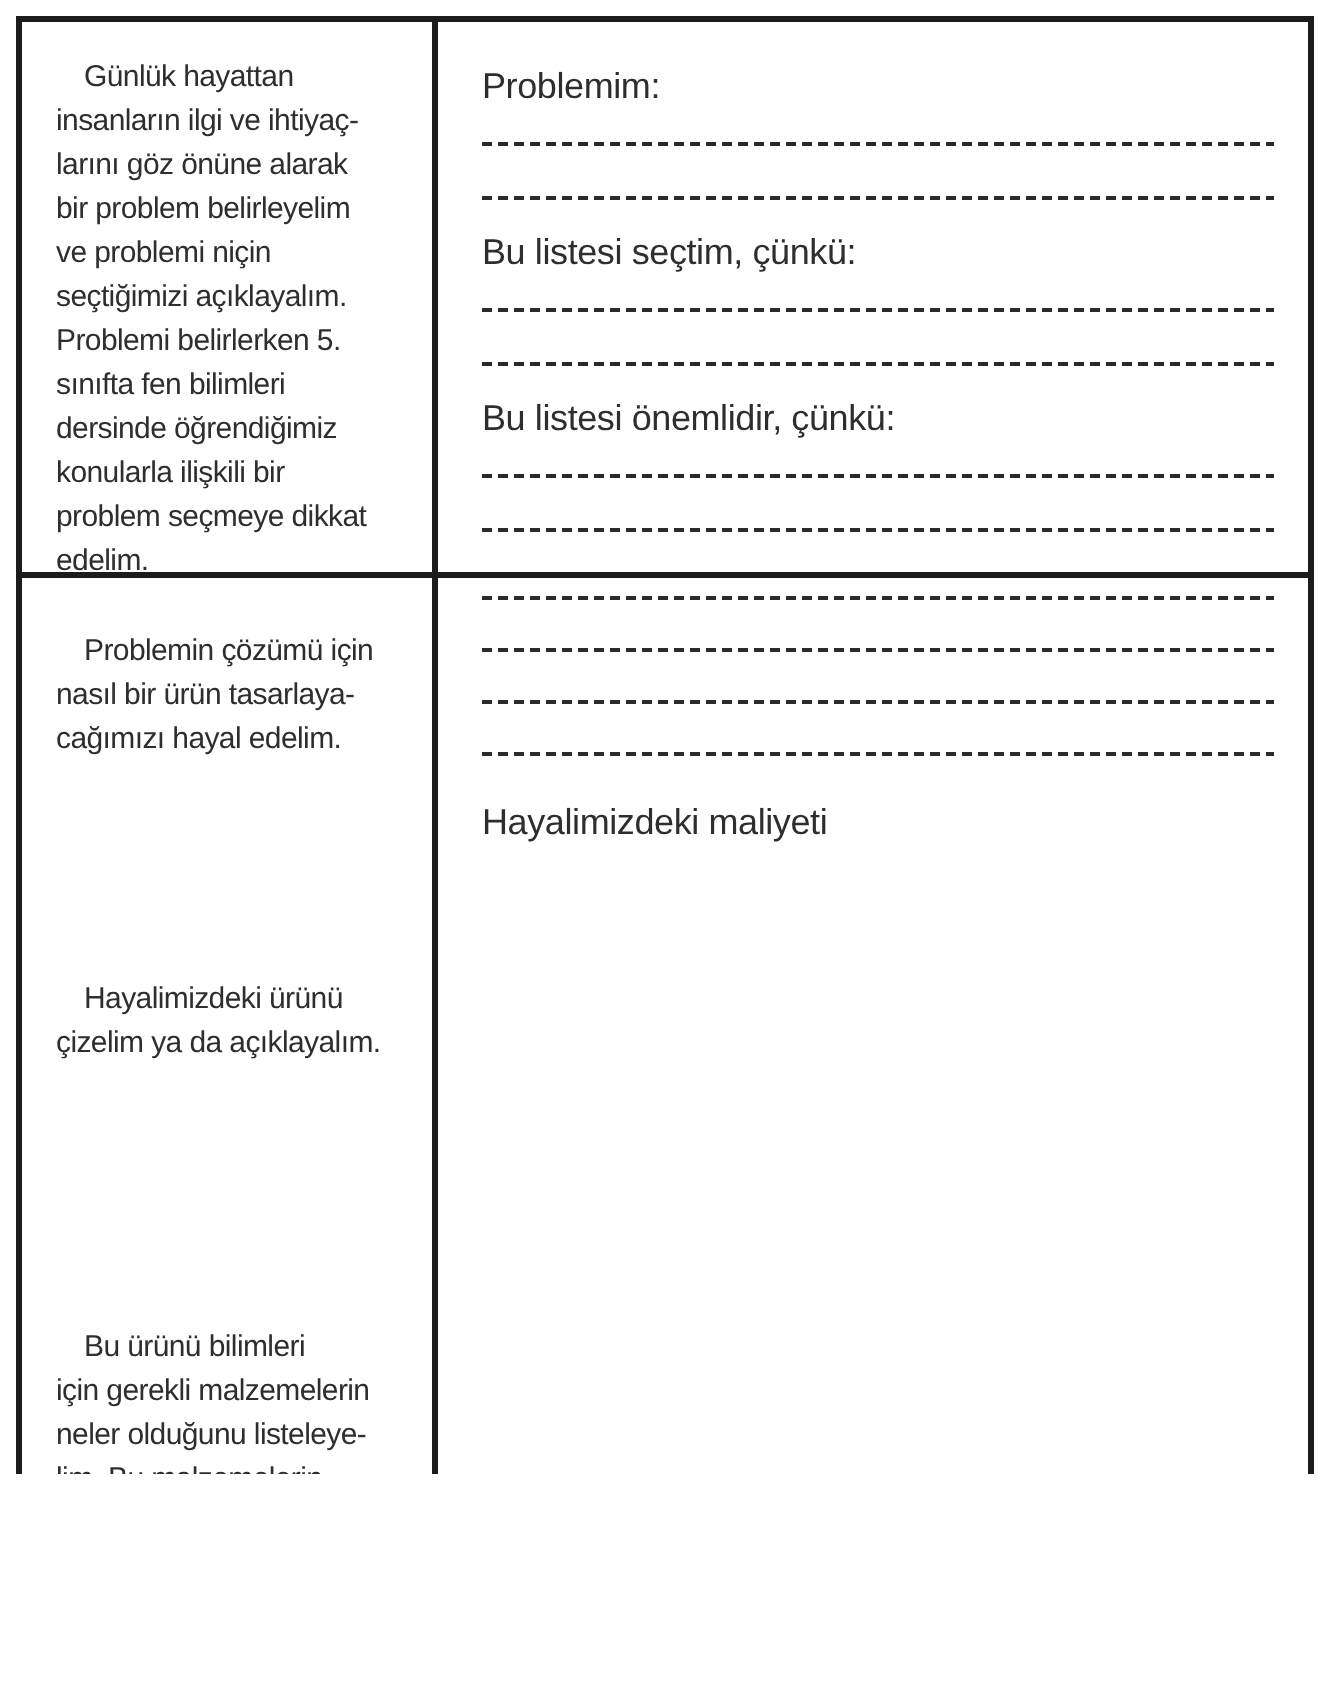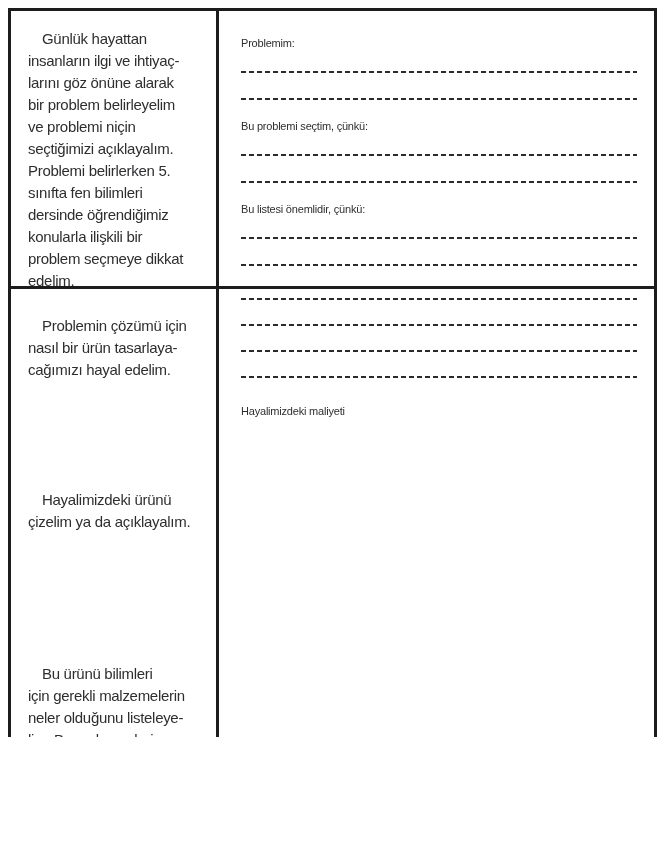--- a/index.html
+++ b/index.html
@@ -63,21 +63,21 @@
     letter-spacing:-0.3px;
     white-space:pre-line;
     text-indent:14px;
     color:#2e2e30;
   }
   .lc2 .para{position:absolute;left:17px;right:16px;}
   .para-imagine{top:26px;}
   .para-draw{top:200px;}
   .para-materials{top:374px;}
   .field-label{
-    font-size:11px;
+    font-size:18px;
     line-height:20px;
     letter-spacing:-0.2px;
     height:20px;
     color:#2e2e30;
   }
   .write-line{
     height:2px;
     background:repeating-linear-gradient(90deg,#2a2a2a 0 5px,transparent 5px 8px);
   }
   
@@ -141,21 +141,21 @@
 maliyetini belirleyelim.</p>
       </div>
     </div>
 
     <div class="col-right">
 
       <div class="cell rc1">
         <div class="field-label first">Problemim:</div>
         <div class="write-line after-label"></div>
         <div class="write-line after-line"></div>
-        <div class="field-label">Bu problemi seçtim, çünkü:</div>
+        <div class="field-label">Bu listesi seçtim, çünkü:</div>
         <div class="write-line after-label"></div>
         <div class="write-line after-line"></div>
         <div class="field-label">Bu listesi önemlidir, çünkü:</div>
         <div class="write-line after-label"></div>
         <div class="write-line after-line"></div>
       </div>
 
 
       <div class="cell rc3">
         <div class="write-line after-label"></div>

